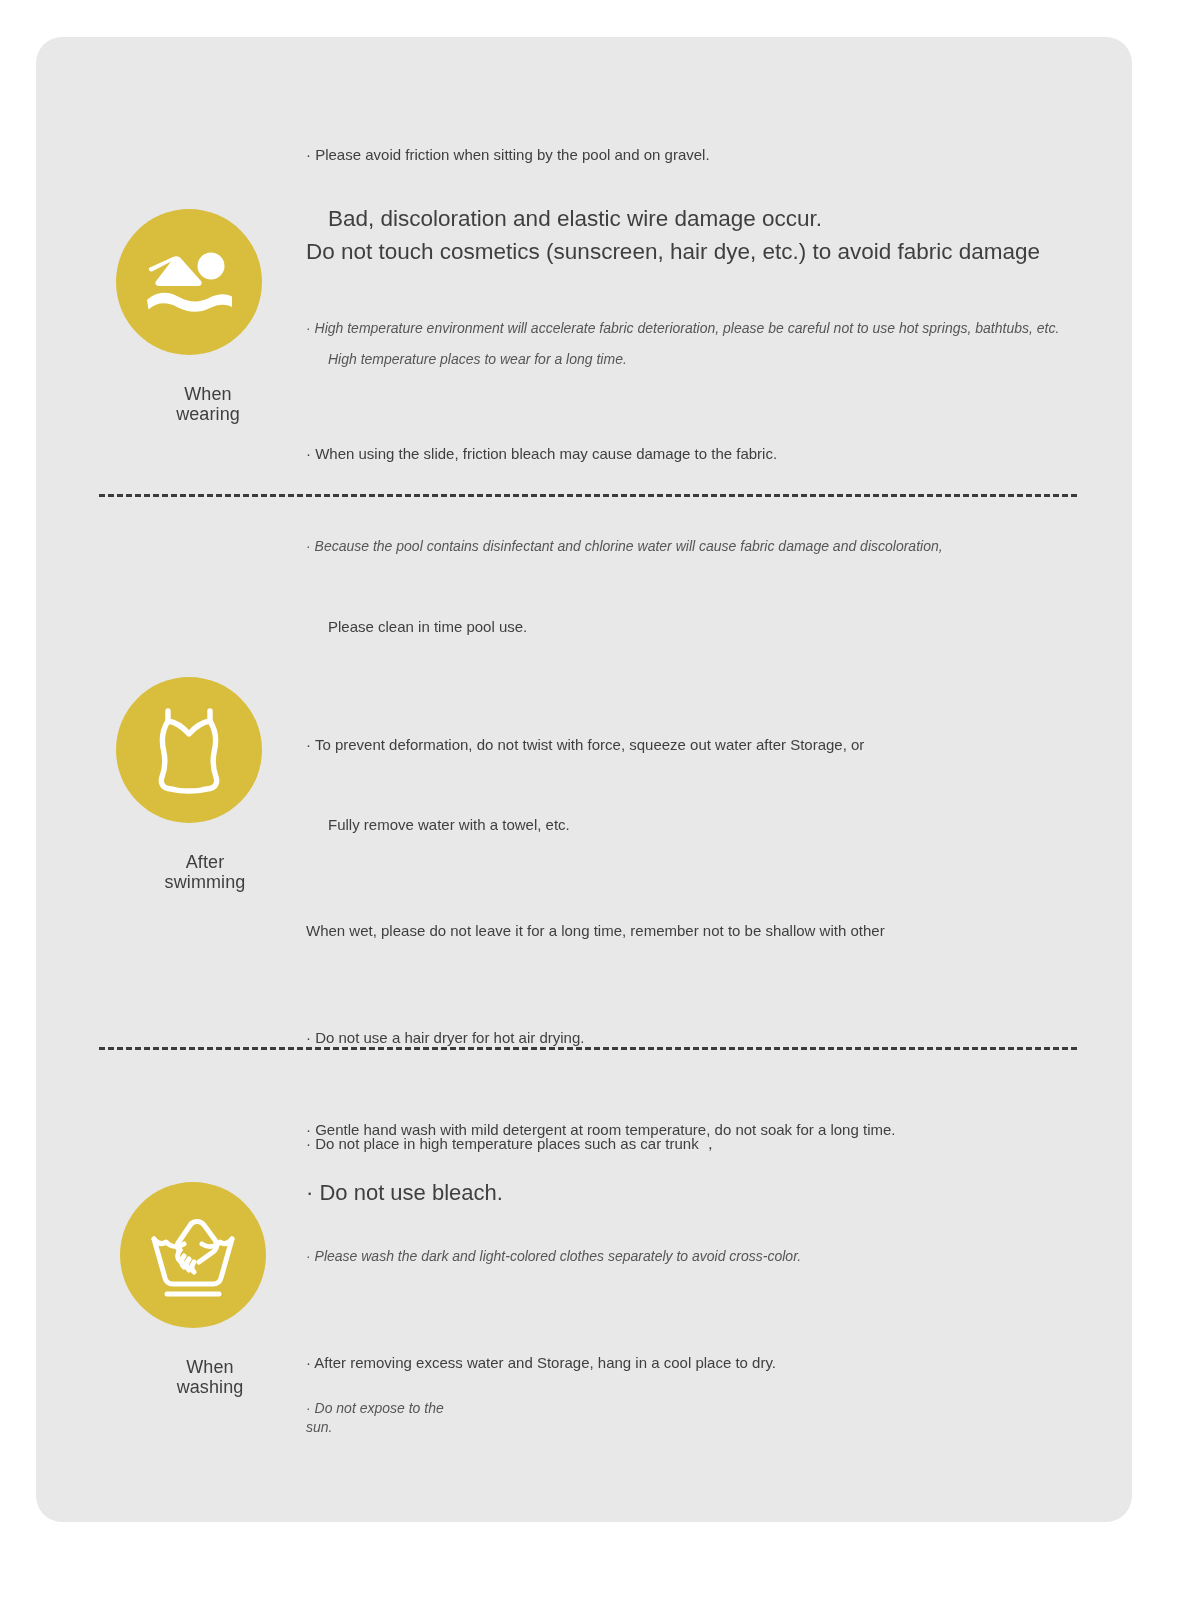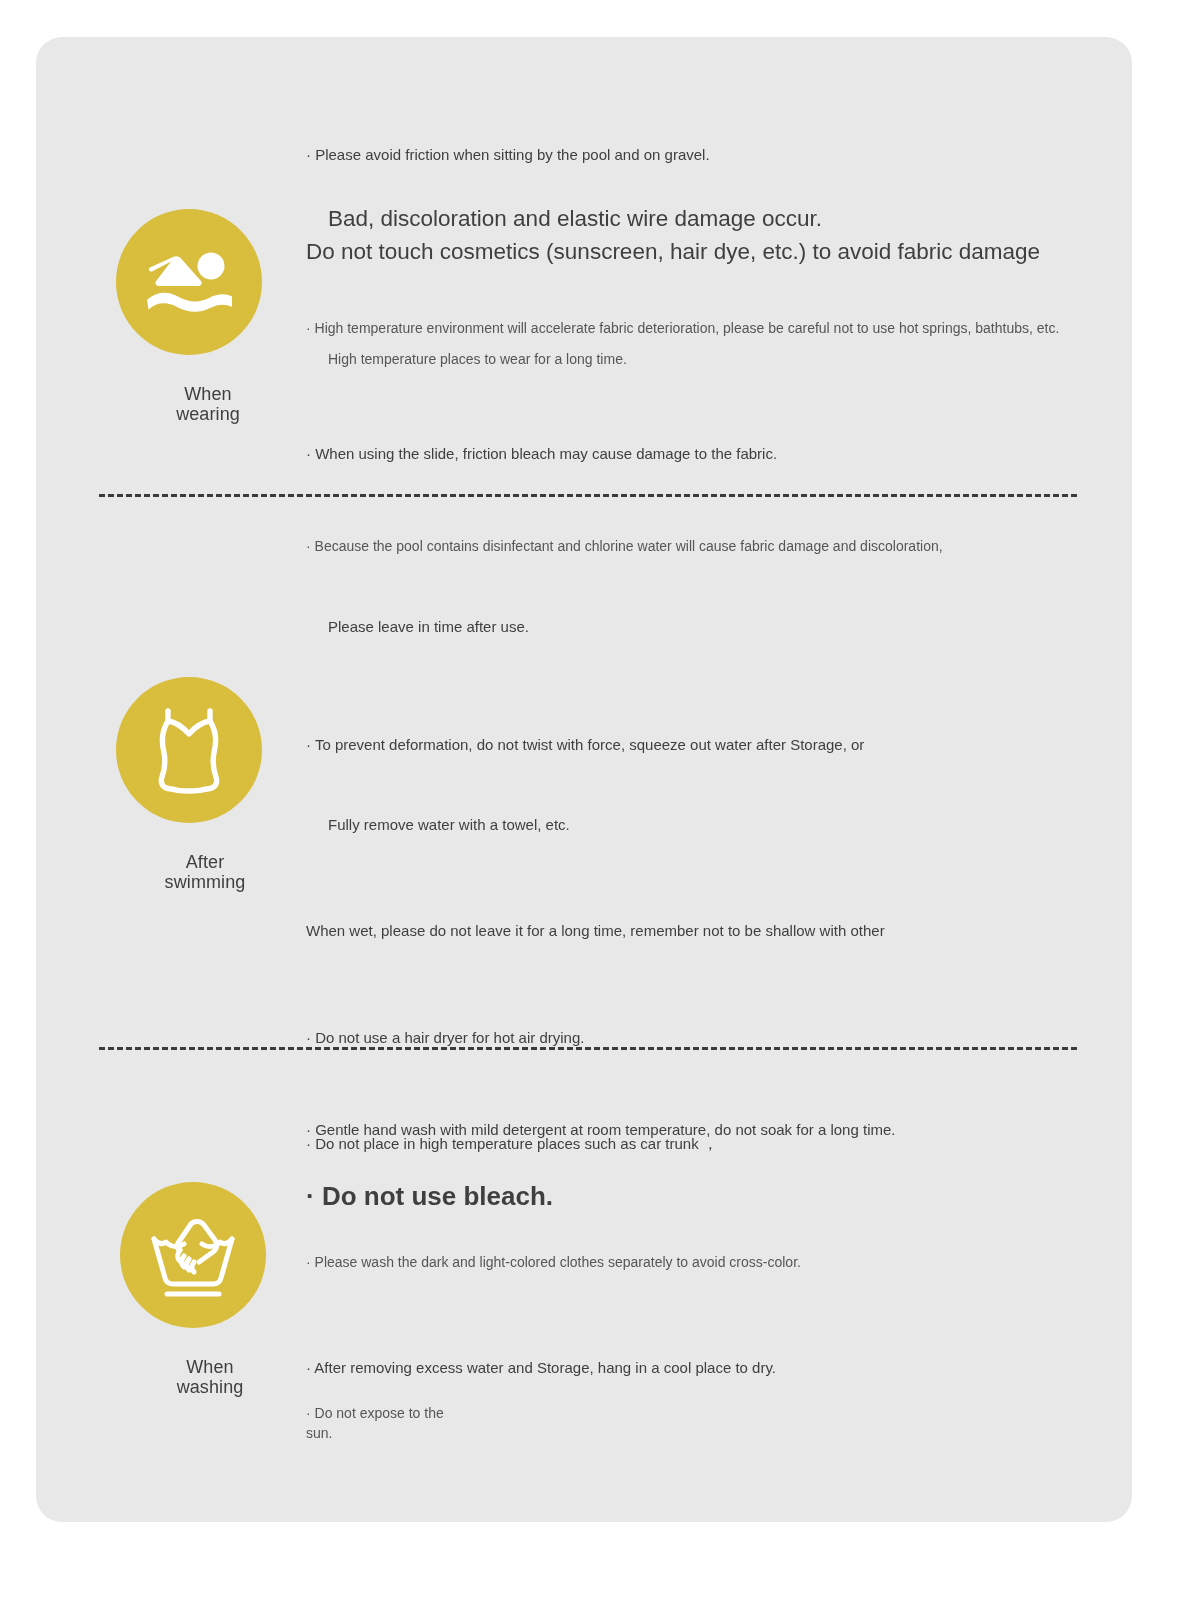--- a/index.html
+++ b/index.html
@@ -84,22 +84,22 @@
     top: 0;
   }
 
   .line {
     color: #3f3f3f;
     white-space: pre;
   }
   
   .t-md    { font-size: 15px; line-height: 1.35; margin-top: 48px; }
   .t-lg    { font-size: 22.5px; line-height: 1.45; }
-  .t-sm    { font-size: 14px;   line-height: 1.4; color: #565656; }
-  .t-xl    { font-size: 26px;   line-height: 1.4; font-weight: bold; }
+  .t-sm    { font-size: 14px;   line-height: 1.4; color: #565656; font-style: italic; }
+  .t-xl    { font-size: 22px;   line-height: 1.4; }
 
   .indent-1 { padding-left: 22px; }
 
   .gap-s  { height: 12px; }
   .gap-m  { height: 26px; }
   .gap-l  { height: 38px; }
   .gap-xl { height: 50px; }
 
   
   .divider {
@@ -163,21 +163,21 @@
             </g>
           </svg>
         </div>
         <div class="icon-label">After
 swimming</div>
       </div>
 
       <div class="text-col">
         <div class="line t-sm">· Because the pool contains disinfectant and chlorine water will cause fabric damage and discoloration,</div>
         <div class="gap-s"></div>
-        <div class="line t-md indent-1">Please leave in time after use.</div>
+        <div class="line t-md indent-1">Please clean in time pool use.</div>
         <div class="gap-xl"></div>
         <div class="line t-md">· To prevent deformation, do not twist with force, squeeze out water after Storage, or</div>
         <div class="gap-s"></div>
         <div class="line t-md indent-1">Fully remove water with a towel, etc.</div>
         <div class="gap-l"></div>
         <div class="line t-md">When wet, please do not leave it for a long time, remember not to be shallow with other</div>
         <div class="gap-s"></div>
         <div class="gap-m"></div>
         <div class="line t-md">· Do not use a hair dryer for hot air drying.</div>
         <div class="gap-l"></div>

